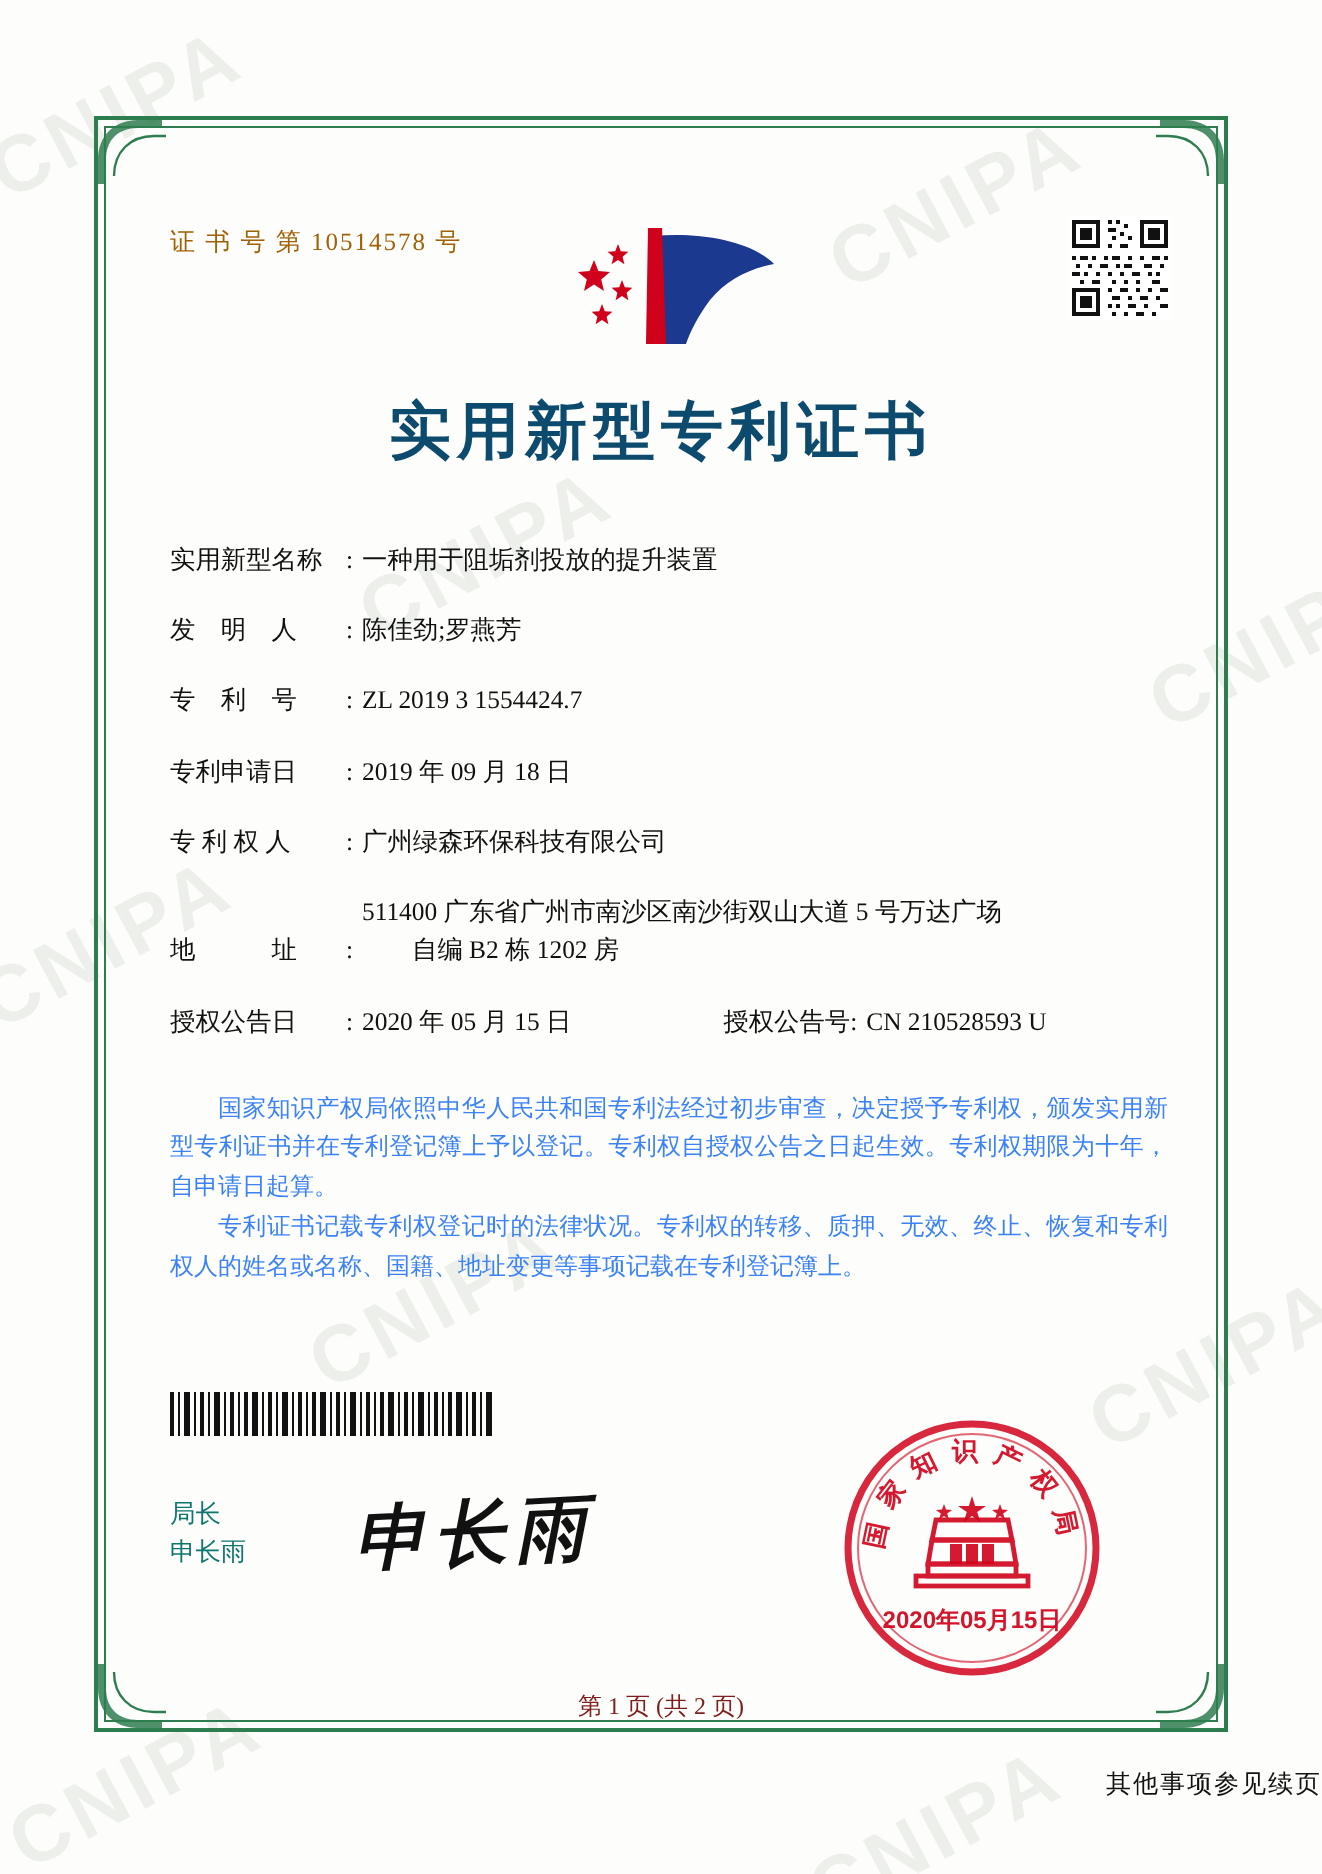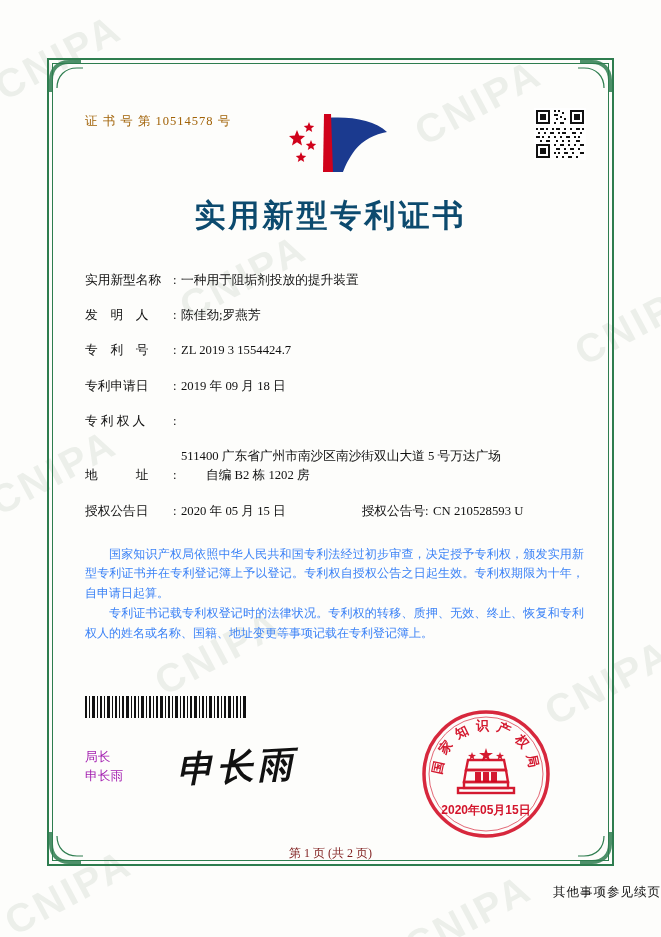--- a/index.html
+++ b/index.html
@@ -165,21 +165,21 @@
     height: 22px;
     width: 180px;
   }
 
   .signature-block {
     position: absolute;
     left: 38px;
     top: 690px;
     font-size: 12.7px;
     line-height: 1.5;
-    color: #a21caf;
+    color: #0f766e;
   }
   .hand {
     position: absolute;
     left: 130px;
     top: 685px;
     font-family: "DejaVu Serif", serif;
     font-size: 36px;
     font-weight: bold;
     font-style: italic;
     color: #111;
@@ -375,20 +375,21 @@
 
       <div class="field-row">
         <span class="field-label">专利申请日</span>
         <span class="field-sep">:</span>
         <span class="field-value">2019 年 09 月 18 日</span>
       </div>
 
       <div class="field-row">
         <span class="field-label">专 利 权 人</span>
         <span class="field-sep">:</span>
+        <span class="field-value">广州绿森环保科技有限公司</span>
       </div>
 
       <div class="field-row">
         <span class="field-label">地　　　址</span>
         <span class="field-sep">:</span>
         <span class="field-value">
           <span>511400 广东省广州市南沙区南沙街双山大道 5 号万达广场</span>
           <span class="sub">自编 B2 栋 1202 房</span>
         </span>
       </div>

